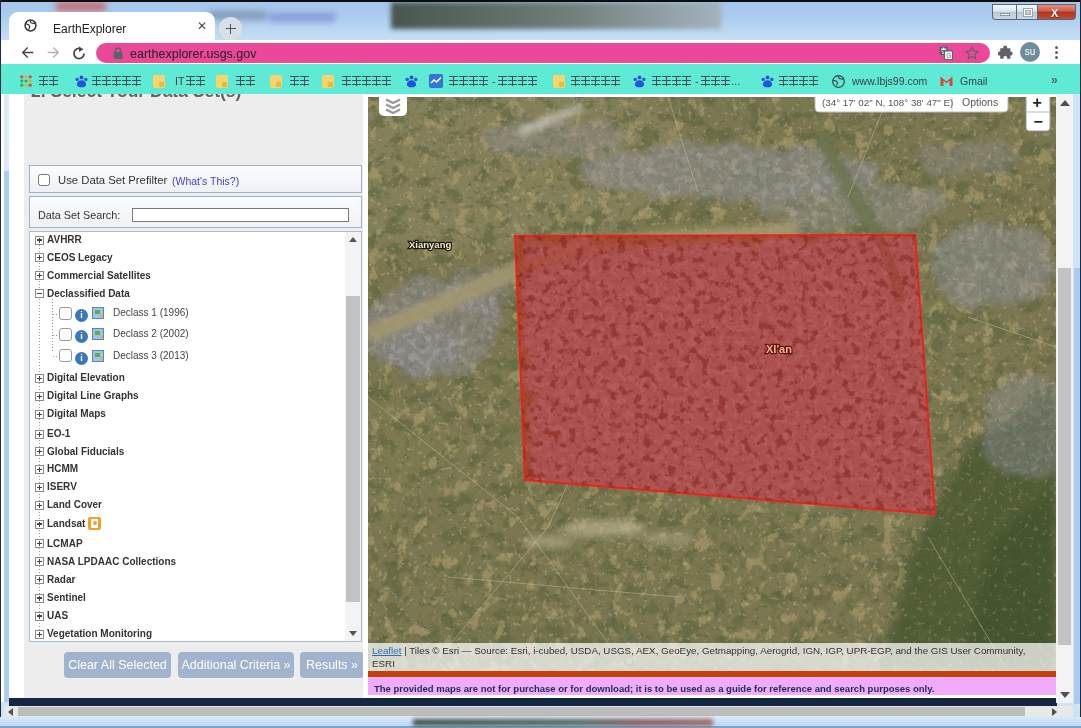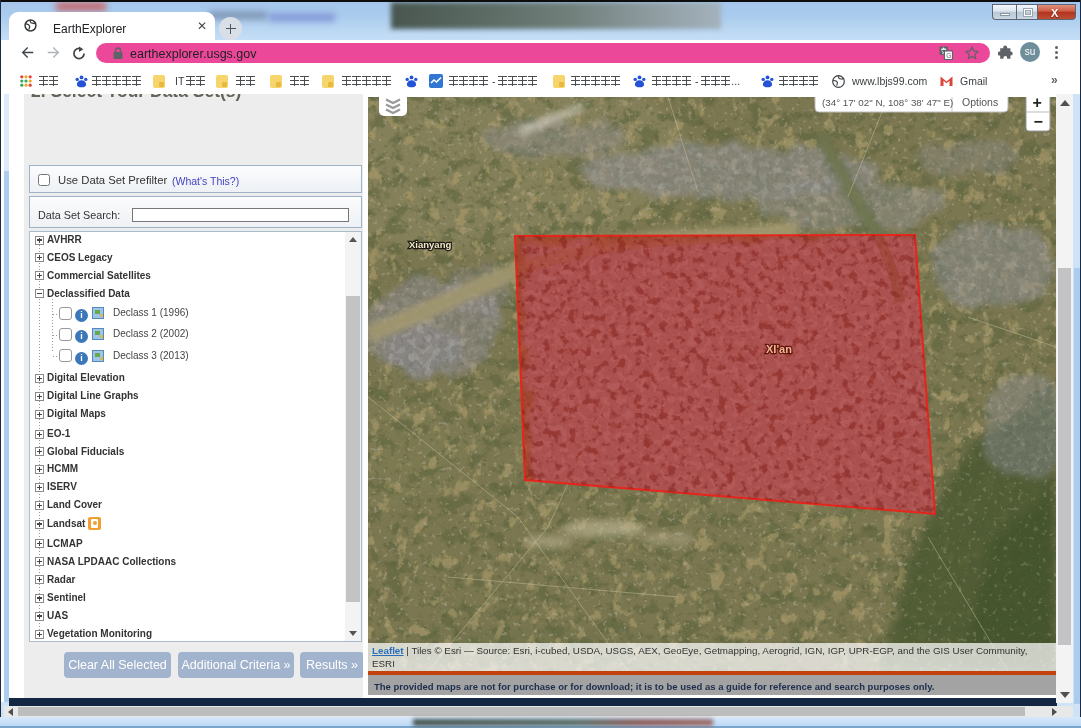--- a/index.html
+++ b/index.html
@@ -30,21 +30,21 @@
   #wclose { left:46px; width:38px; border-radius:0 0 4px 0; border-left:none;
     background:linear-gradient(180deg,#e0907c 0%,#cf5b41 45%,#b03420 50%,#c04c33 100%); }
   #wmin i { position:absolute; left:7px; top:8px; width:10px; height:3px; background:#fff; border:1px solid #89959f; }
   #wmax i { position:absolute; left:6.5px; top:4px; width:8px; height:7px; border:1.5px solid #fff; box-shadow:0 0 0 1px #9aa6b0, inset 0 0 0 1px #9aa6b0; background:transparent;}
   #wclose i { position:absolute; left:13px; top:1.5px; color:#fff; font-size:11px; font-weight:bold; font-style:normal; text-shadow:0 1px 1px #6b2619; font-family:"Liberation Sans",sans-serif;}
   
   #toolbar { left:1px; top:40px; width:1079px; height:24px; background:#fff; }
   .navic { position:absolute; top:0; }
   #omnibox { left:95px; top:3px; width:894px; height:20px; border-radius:10px; background:#ec4899; }
   #urltext { left:34px; top:3.5px; font-size:12.5px; color:#202124; }
-  #bmbar { left:1px; top:64px; width:1079px; height:30px; background:#ffffff; }
+  #bmbar { left:1px; top:64px; width:1079px; height:30px; background:#5eead4; }
   .bmtext { position:absolute; top:11px; font-size:10.5px; color:#3c4043; }
   .folder { position:absolute; top:11px; width:12px; height:13px; background:#f6d66c; border-radius:2px; }
   .folder:after{content:"";position:absolute;right:1px;bottom:1px;width:5px;height:5px;background:#e8b93e;border-radius:1px;}
   .cjk { display:inline-block; width:9px; height:10px; margin-right:1px; position:relative; top:0.5px;
     background:
      linear-gradient(#4a4e52,#4a4e52) 0px 0px/9px 1.2px no-repeat,
      linear-gradient(#4a4e52,#4a4e52) 0px 4px/9px 1.2px no-repeat,
      linear-gradient(#4a4e52,#4a4e52) 0px 8.7px/9px 1.2px no-repeat,
      linear-gradient(#4a4e52,#4a4e52) 4px 0px/1.2px 10px no-repeat; }
   
@@ -86,21 +86,21 @@
   #hthumb { left:18px; top:707px; width:1007px; height:9px; background:#bdbdbd; position:absolute;}
   #vscroll { left:1056px; top:94px; width:17px; height:609px; background:#f3f3f3; position:absolute;}
   #vthumb { left:1058px; top:268px; width:13px; height:377px; background:#c3c3c6; position:absolute;}
   #bottomframe { left:0; top:717px; width:1081px; height:11px; position:absolute;
      background:linear-gradient(180deg,#d7e9fb,#bcd9f4); border-bottom:2px solid #7aa5cc;}
   #bfstrip { left:413px; top:719px; width:300px; height:7px; position:absolute;
      background:linear-gradient(90deg,#45544e,#5a6a62 55%,#8a5a56 75%,#9a6a66 100%); filter:blur(2px);}
   
   #mapwrap { left:368px; top:97px; width:688px; height:574px; position:absolute; overflow:hidden; background:#7f7d57;}
   #attrib { left:0px; top:546px; width:688px; height:28px; position:absolute; background:rgba(255,255,255,0.72); font-size:9.8px; color:#333; line-height:12.5px; padding:2px 4px; white-space:nowrap;}
-  #bluebar { left:368px; top:671px; width:688px; height:24px; position:absolute; background:#a3a3a3; border-top:4px solid #c2410c;padding-left:12px;}
+  #bluebar { left:368px; top:671px; width:688px; height:24px; position:absolute; background:#f0abfc; border-top:6px solid #c2410c;padding-left:12px;}
   #bluebar span { position:absolute; left:6px; top:6px; font-size:9.5px; font-weight:bold; color:#1c2d4d; white-space:nowrap;}
 </style>
 </head>
 <body>
   <div id="titlebar" class="abs">
     <div id="redblur" class="abs"></div>
     <div id="greyblur" class="abs"></div>
     <div id="linkblur" class="abs"></div>
     <div id="bgstrip" class="abs"></div>
     <div id="tab" class="abs">
@@ -449,21 +449,21 @@
       <rect x="447" y="-8" width="193" height="23" rx="4" fill="#fff" stroke="#bbb" stroke-width="1"></rect>
       <line x1="584" y1="-8" x2="584" y2="15" stroke="#ccc"></line>
       <text x="454" y="9" font-size="9.8" fill="#555" font-family="Liberation Sans">(34° 17' 02" N, 108° 38' 47" E)</text>
       <text x="594" y="9" font-size="10.5" fill="#555" font-family="Liberation Sans">Options</text>
       <rect x="658" y="-8" width="24" height="42" rx="3" fill="#fff" stroke="#999" stroke-width="1"></rect>
       <line x1="658" y1="15" x2="682" y2="15" stroke="#bbb"></line>
       <text x="664.5" y="11" font-size="16" font-weight="bold" fill="#222" font-family="Liberation Sans">+</text>
       <text x="665.5" y="30" font-size="16" font-weight="bold" fill="#222" font-family="Liberation Sans">−</text>
     </g>
   </svg>
-  <div id="attrib"><a style="color:#2a6ebb;text-decoration:underline;font-weight:bold;">Leaflet</a> | Tiles © Esri — Source: Esri, i-cubed, USDA, USGS, AEX, GeoEye, Getmapping, Aerogrid, IGN, IGP, UPR-EGP, and the GIS User Community,<br>ESRI</div>
+  <div id="attrib"><a style="color:#2a6ebb;text-decoration:underline;">Leaflet</a> | Tiles © Esri — Source: Esri, i-cubed, USDA, USGS, AEX, GeoEye, Getmapping, Aerogrid, IGN, IGP, UPR-EGP, and the GIS User Community,<br>ESRI</div>
   </div>
 
   <div id="bluebar">
     <span>The provided maps are not for purchase or for download; it is to be used as a guide for reference and search purposes only.</span>
   </div>
   <div id="navybar"></div>
   <div class="abs" style="left:1074px;top:268px;width:6px;height:436px;background:#a9ccf0;"></div>
   <div id="vscroll"></div>
   <div id="vthumb"></div>
   <div class="arrow abs" style="left:1060px;top:100px;border-left:5px solid transparent;border-right:5px solid transparent;border-bottom:6px solid #505050;"></div>

